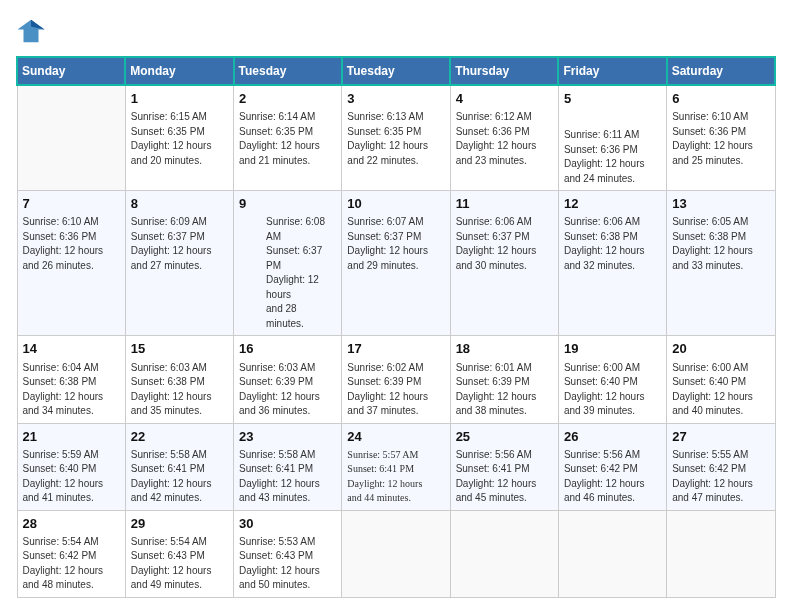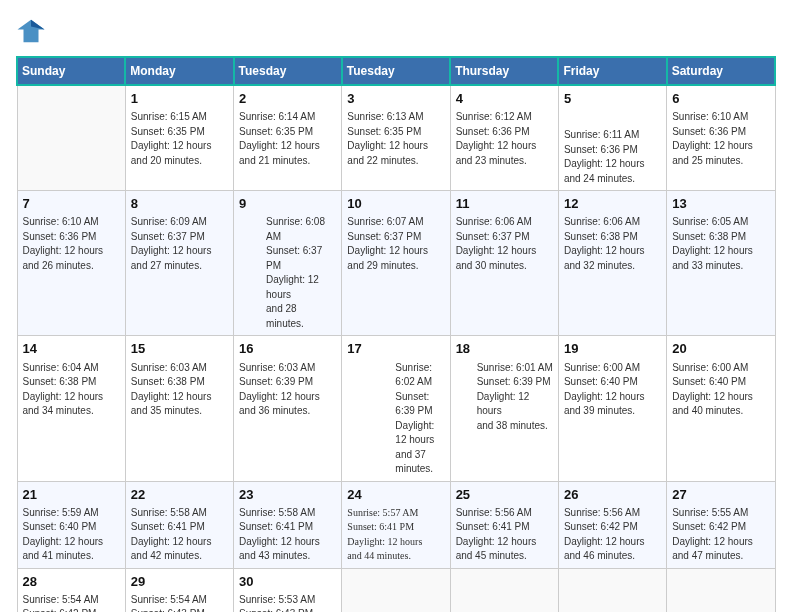--- a/index.html
+++ b/index.html
@@ -223,28 +223,28 @@
         </td>
         <td>
           <div class="day-number">16</div>
           <div class="day-info" style="white-space: pre-line;">Sunrise: 6:03 AM
 Sunset: 6:39 PM
 Daylight: 12 hours
 and 36 minutes.</div>
         </td>
         <td>
           <div class="day-number">17</div>
-          <div class="day-info" style="white-space: pre-line; margin-left: 48px;">Sunrise: 6:02 AM
+          <div class="day-info" style="white-space: pre-line;">Sunrise: 6:02 AM
 Sunset: 6:39 PM
 Daylight: 12 hours
 and 37 minutes.</div>
         </td>
         <td>
           <div class="day-number">18</div>
-          <div class="day-info" style="white-space: pre-line; margin-left: 21px;">Sunrise: 6:01 AM
+          <div class="day-info" style="white-space: pre-line;">Sunrise: 6:01 AM
 Sunset: 6:39 PM
 Daylight: 12 hours
 and 38 minutes.</div>
         </td>
         <td>
           <div class="day-number">19</div>
           <div class="day-info" style="white-space: pre-line;">Sunrise: 6:00 AM
 Sunset: 6:40 PM
 Daylight: 12 hours
 and 39 minutes.</div>

